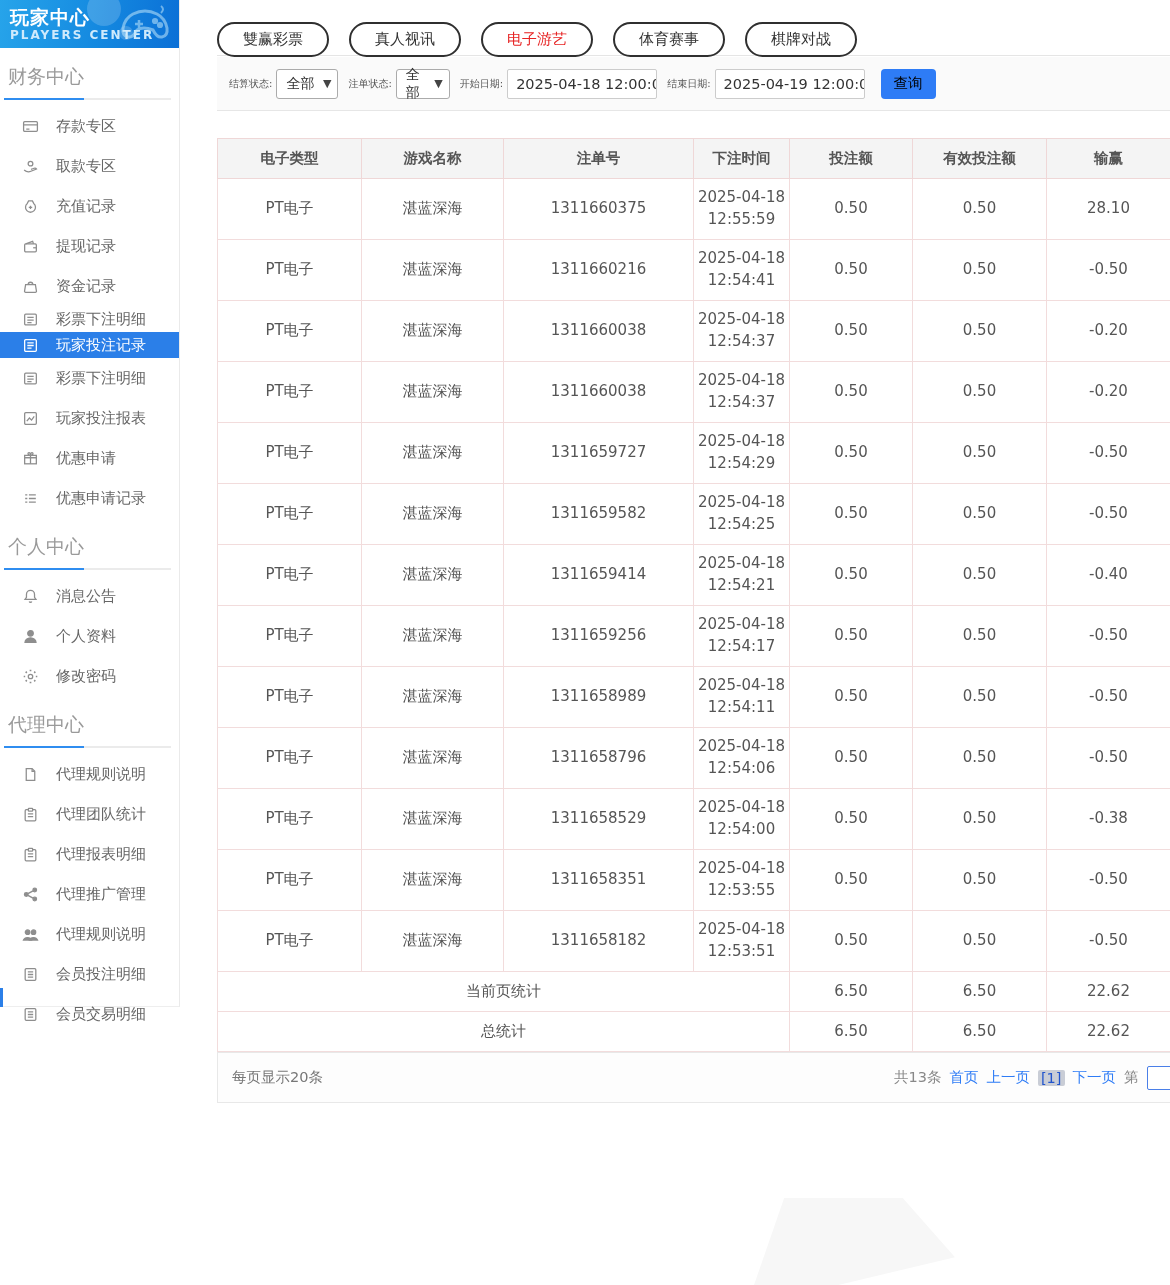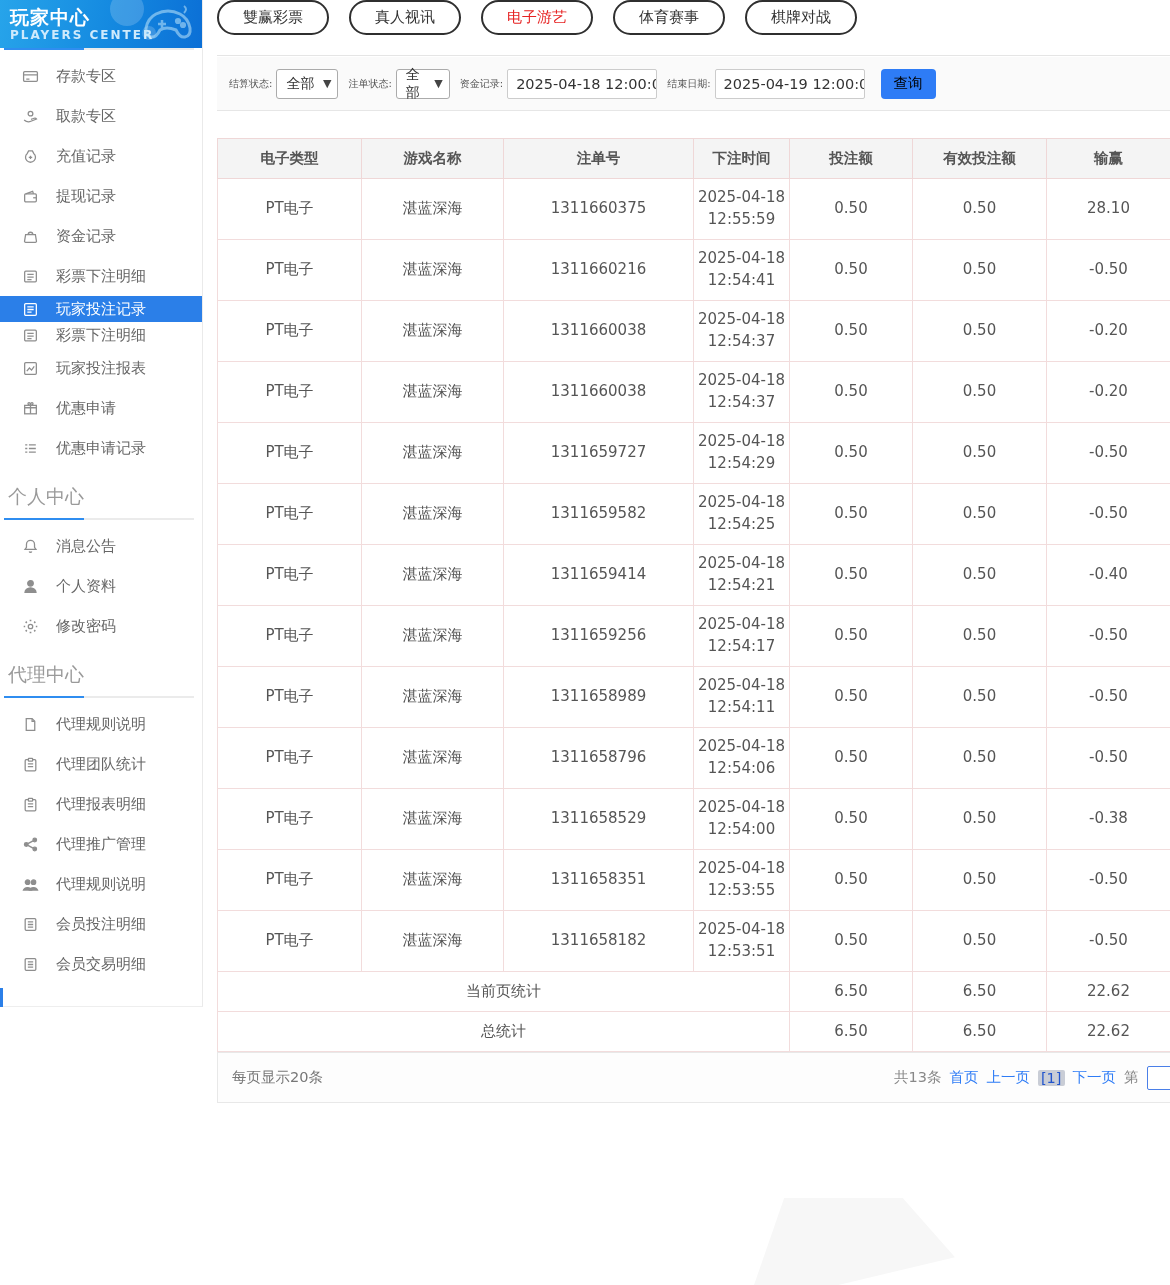--- a/index.html
+++ b/index.html
@@ -1,40 +1,40 @@
 <!DOCTYPE html>
 <html><head>
 <meta charset="utf-8">
 <style>
   * { box-sizing: border-box; margin: 0; padding: 0; }
   html,body { width:1170px; height:1285px; background:#fff; font-family:"DejaVu Sans","Liberation Sans",sans-serif; overflow:hidden; }
   body { position:relative; }
 
   
-  .sidebar { position:absolute; left:0; top:0; width:203px; height:1007px; background:#fff; border-right:1px solid #eaeaea; border-bottom:1px solid #eee; }
+  .sidebar { position:absolute; left:0; top:0; width:180px; height:1007px; background:#fff; border-right:1px solid #eaeaea; border-bottom:1px solid #eee; }
   .logo { position:relative; height:48px; background:linear-gradient(100deg,#27a4ea 0%,#1489e0 55%,#0b6fd6 100%); padding:6px 0 0 10px; overflow:hidden; }
   .logo-title { color:#fff; font-size:19px; font-weight:bold; letter-spacing:1px; line-height:22px; }
   .logo-sub { color:#cfeafc; font-size:12px; letter-spacing:2px; font-weight:bold; }
   .logo-decor { position:absolute; right:6px; top:2px; opacity:.55; }
   .logo-bubble { position:absolute; border-radius:50%; background:rgba(255,255,255,.18); }
   .section-title { font-size:19px; color:#9a9a9a; padding:16px 0 8px 8px; }
   .section-rule { height:2px; margin:0 8px 6px 4px; background:#ebebeb; position:relative; }
   .section-rule::before { content:""; position:absolute; left:0; top:0; width:80px; height:2px; background:#2f8df0; }
   .s-item { display:flex; align-items:center; height:40px; padding-left:22px; cursor:pointer; color:#666; }
   .s-item .icon { width:17px; height:17px; color:#8e8e8e; margin-right:17px; flex:none; display:flex; align-items:center; }
   .s-item .lbl { font-size:15px; white-space:nowrap; }
   .s-item.active { background:#2b7fe8; color:#fff; height:26px; }
   .s-item.active .icon { color:#fff; }
   .sec-0 .s-item:nth-of-type(8) { height:26px; }
   .sec-0 .s-item:nth-of-type(9) { height:26px; }
   .blue-strip { position:absolute; left:0; top:988px; width:3px; height:19px; background:#2b7fe8; }
 
   
   .main { position:absolute; left:206px; top:0; width:964px; height:1285px; }
-  .tabsbar { position:absolute; left:11px; top:0; width:953px; height:56px; border-bottom:1px solid #e5e5e5; padding-top:0; }
+  .tabsbar { position:absolute; left:11px; top:0; width:953px; height:56px; border-bottom:1px solid #e5e5e5; padding-top:22px; }
   .pill { display:inline-block; margin-right:20px; padding:6px 24px; border:2px solid #2f2f2f; border-radius:18px; background:#fff; font-size:15px; color:#333; cursor:pointer; font-family:inherit; }
   .pill.active { color:#e62222; }
 
   .filterbar { position:absolute; left:11px; top:57px; width:953px; height:54px; background:#fafafa; border-bottom:1px solid #e6e6e6; display:flex; align-items:center; padding-left:12px; }
   .filterbar .flabel { font-size:10px; color:#555; margin:0 4px 0 10px; }
   .selbox { display:inline-flex; align-items:center; justify-content:space-between; height:30px; background:#fff; border:1px solid #ababab; border-radius:3px; padding:0 6px 0 9px; font-size:14px; color:#333; cursor:pointer; }
   .selbox .car { font-size:11px; color:#444; margin-left:6px; }
   .dateinput { height:30px; width:150px; border:1px solid #ccc; border-radius:2px; font-size:14.5px; color:#333; padding-left:8px; font-family:inherit; background:#fff; }
   .querybtn { height:30px; padding:0 13px; margin-left:16px; background:#2e7cf6; color:#000000; border:none; border-radius:4px; font-size:14.5px; cursor:pointer; font-family:inherit; }
 
@@ -69,20 +69,21 @@
         <circle cx="38" cy="19" r="1.6" fill="#bfe6fb"></circle>
           <circle cx="43" cy="23" r="1.6" fill="#bfe6fb"></circle>
         <path d="M44 4 q4 3 0 7" stroke-width="2"></path>
       </svg>
     </div>
     <div class="logo-title">玩家中心</div>
     <div class="logo-sub">PLAYERS CENTER</div>
   </div>
   <nav id="sidebar-sections">
       <div class="sec-0">
+        <div class="section-title">财务中心</div>
         <div class="section-rule"></div>
         <div class="s-item">
           <span class="icon">
             <svg viewBox="0 0 16 16" width="17" height="17" fill="none" stroke="currentColor" stroke-width="1.2">
               <rect x="1.5" y="3.5" width="13" height="9" rx="1"></rect>
               <path d="M1.5 6.5h13M4 10.5h3"></path>
             </svg>
           </span>
           <span class="lbl">存款专区</span>
         </div>
@@ -292,21 +293,21 @@
     <span class="flabel" style="margin-left:0">结算状态:</span>
     <span class="selbox" style="width:62px">
       <span>全部</span>
       <span class="car">▼</span>
     </span>
     <span class="flabel">注单状态:</span>
     <span class="selbox" style="width:54px">
       <span>全部</span>
       <span class="car">▼</span>
     </span>
-    <span class="flabel">资金记录:</span>
+    <span class="flabel">开始日期:</span>
     <input class="dateinput" value="2025-04-18 12:00:00" style="">
     <span class="flabel">结束日期:</span>
     <input class="dateinput" value="2025-04-19 12:00:00" style="">
     <button class="querybtn">查询</button>
   </div>
 
   <table class="bets">
     <colgroup>
       <col style="width:144px">
         <col style="width:142px">

